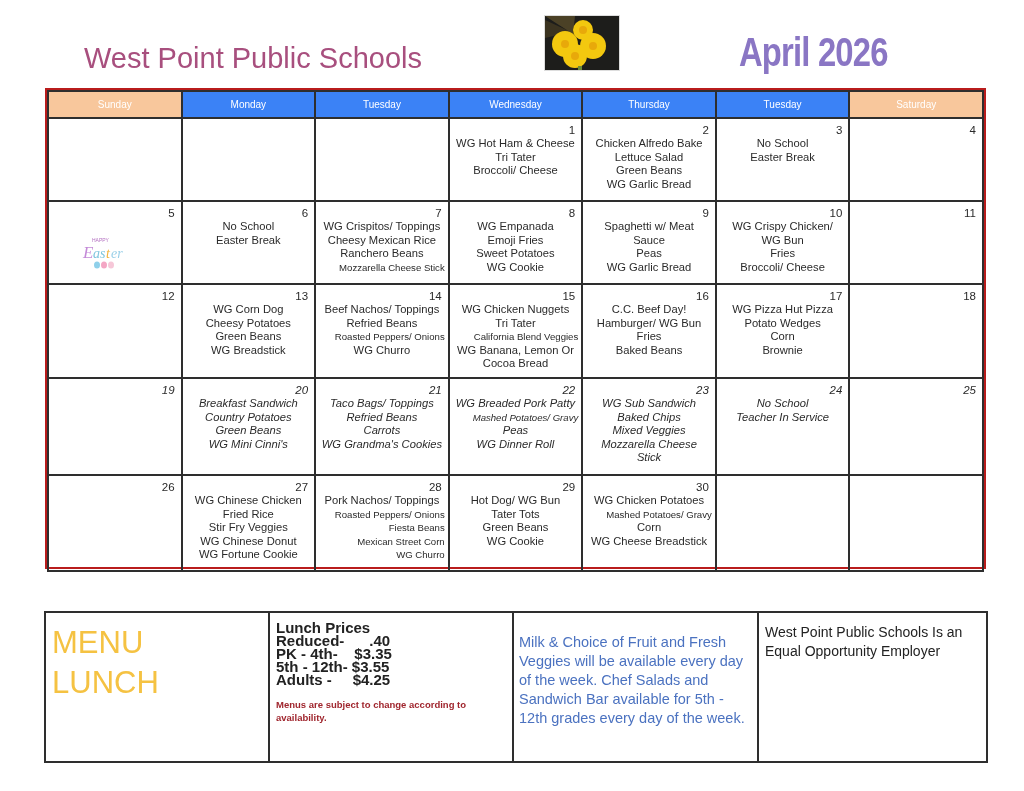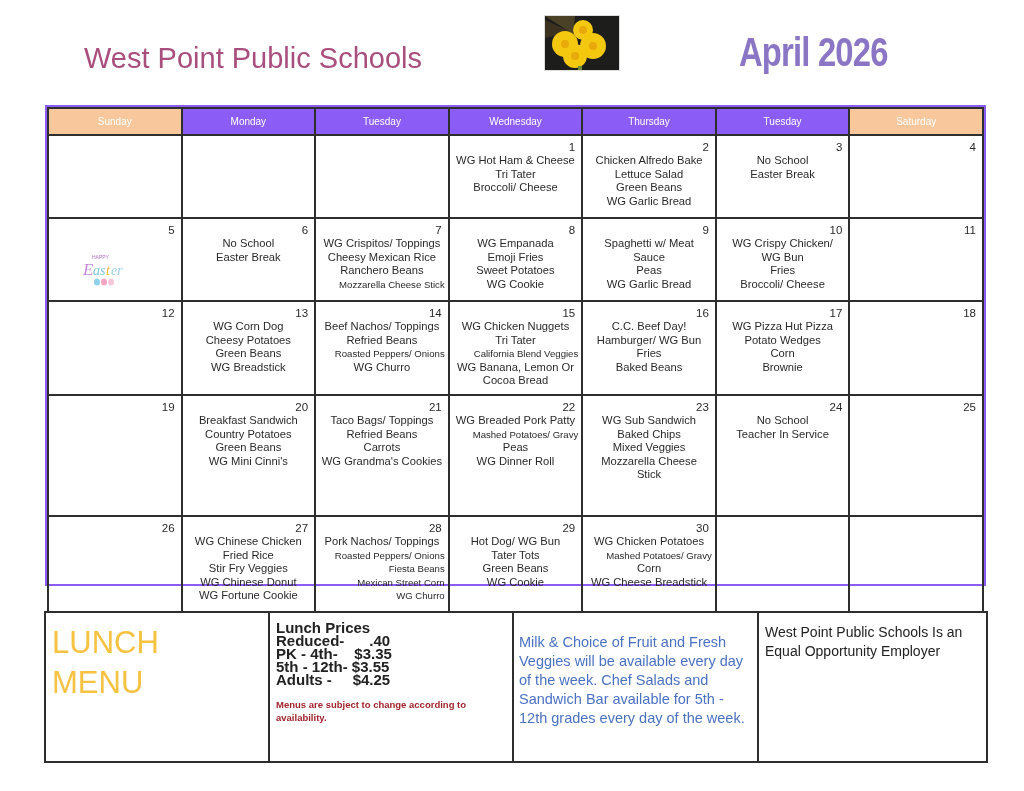--- a/index.html
+++ b/index.html
@@ -15,27 +15,27 @@
     background: #1f1f1f; overflow: hidden; border: 1px solid #ddd;
   }
   .month-title {
     position: absolute; left: 739px; top: 30px;
     font-family: "Liberation Sans", sans-serif; font-weight: bold;
     font-size: 40px; color: #8a76c4; letter-spacing: -1px;
     transform: scaleX(0.82); transform-origin: left top; white-space: nowrap;
   }
 
   .calendar {
-    position: absolute; left: 45px; top: 105px; width: 941px; height: 481px;
-    border: 2px solid #8b5cf6; border-collapse: collapse;
+    position: absolute; left: 45px; top: 88px; width: 941px; height: 481px;
+    border: 2px solid #b91c1c; border-collapse: collapse;
   }
   .cal-table { width: 100%; height: 100%; border-collapse: collapse; table-layout: fixed; }
   .cal-table th {
     height: 27px; font-weight: normal; font-size: 10px; color: #ffffff;
-    background: #8b5cf6; border: 2px solid #2e2e2e; text-align: center; vertical-align: middle;
+    background: #3b82f6; border: 2px solid #2e2e2e; text-align: center; vertical-align: middle;
   }
   .cal-table th.weekend { background: #f8c79c; }
   .cal-table td {
     border: 2px solid #2e2e2e; vertical-align: top; text-align: center; position: relative;
     padding: 5px 3px 2px 3px; font-size: 11.2px; line-height: 13.6px; color: #2a2a2a;
   }
   .day-num { display: block; text-align: right; padding-right: 3px; font-size: 11.5px; line-height: 13px; }
   .menu-line { display: block; white-space: nowrap; }
   .menu-line.small { font-size: 9.6px; text-align: right; }
   .easter-img {
@@ -220,21 +220,21 @@
             <span class="day-num">17</span>
             <span class="menu-line">WG Pizza Hut Pizza</span>
             <span class="menu-line">Potato Wedges</span>
             <span class="menu-line">Corn</span>
             <span class="menu-line">Brownie</span>
           </td>
           <td>
             <span class="day-num">18</span>
           </td>
         </tr>
-        <tr style="height: 121px;">
+        <tr style="height: 97px; font-style: italic;">
           <td>
             <span class="day-num">19</span>
           </td>
           <td>
             <span class="day-num">20</span>
             <span class="menu-line">Breakfast Sandwich</span>
             <span class="menu-line">Country Potatoes</span>
             <span class="menu-line">Green Beans</span>
             <span class="menu-line">WG Mini Cinni's</span>
           </td>
@@ -309,22 +309,22 @@
           <td>
             <span class="day-num"></span>
           </td>
         </tr>
       </tbody>
   </table>
 </div>
 
 <div class="footer">
   <div class="f-col f1">
+    <div class="lunch-menu-title">MENU</div>
     <div class="lunch-menu-title">LUNCH</div>
-    <div class="lunch-menu-title">MENU</div>
   </div>
   <div class="f-col f2">
     <div class="prices-title">Lunch Prices</div>
     <div class="price-line">Reduced-      .40</div>
     <div class="price-line">PK - 4th-    $3.35</div>
     <div class="price-line">5th - 12th- $3.55</div>
     <div class="price-line">Adults -     $4.25</div>
     <div class="disclaimer">Menus are subject to change according to availability.</div>
   </div>
   <div class="f-col f3">

